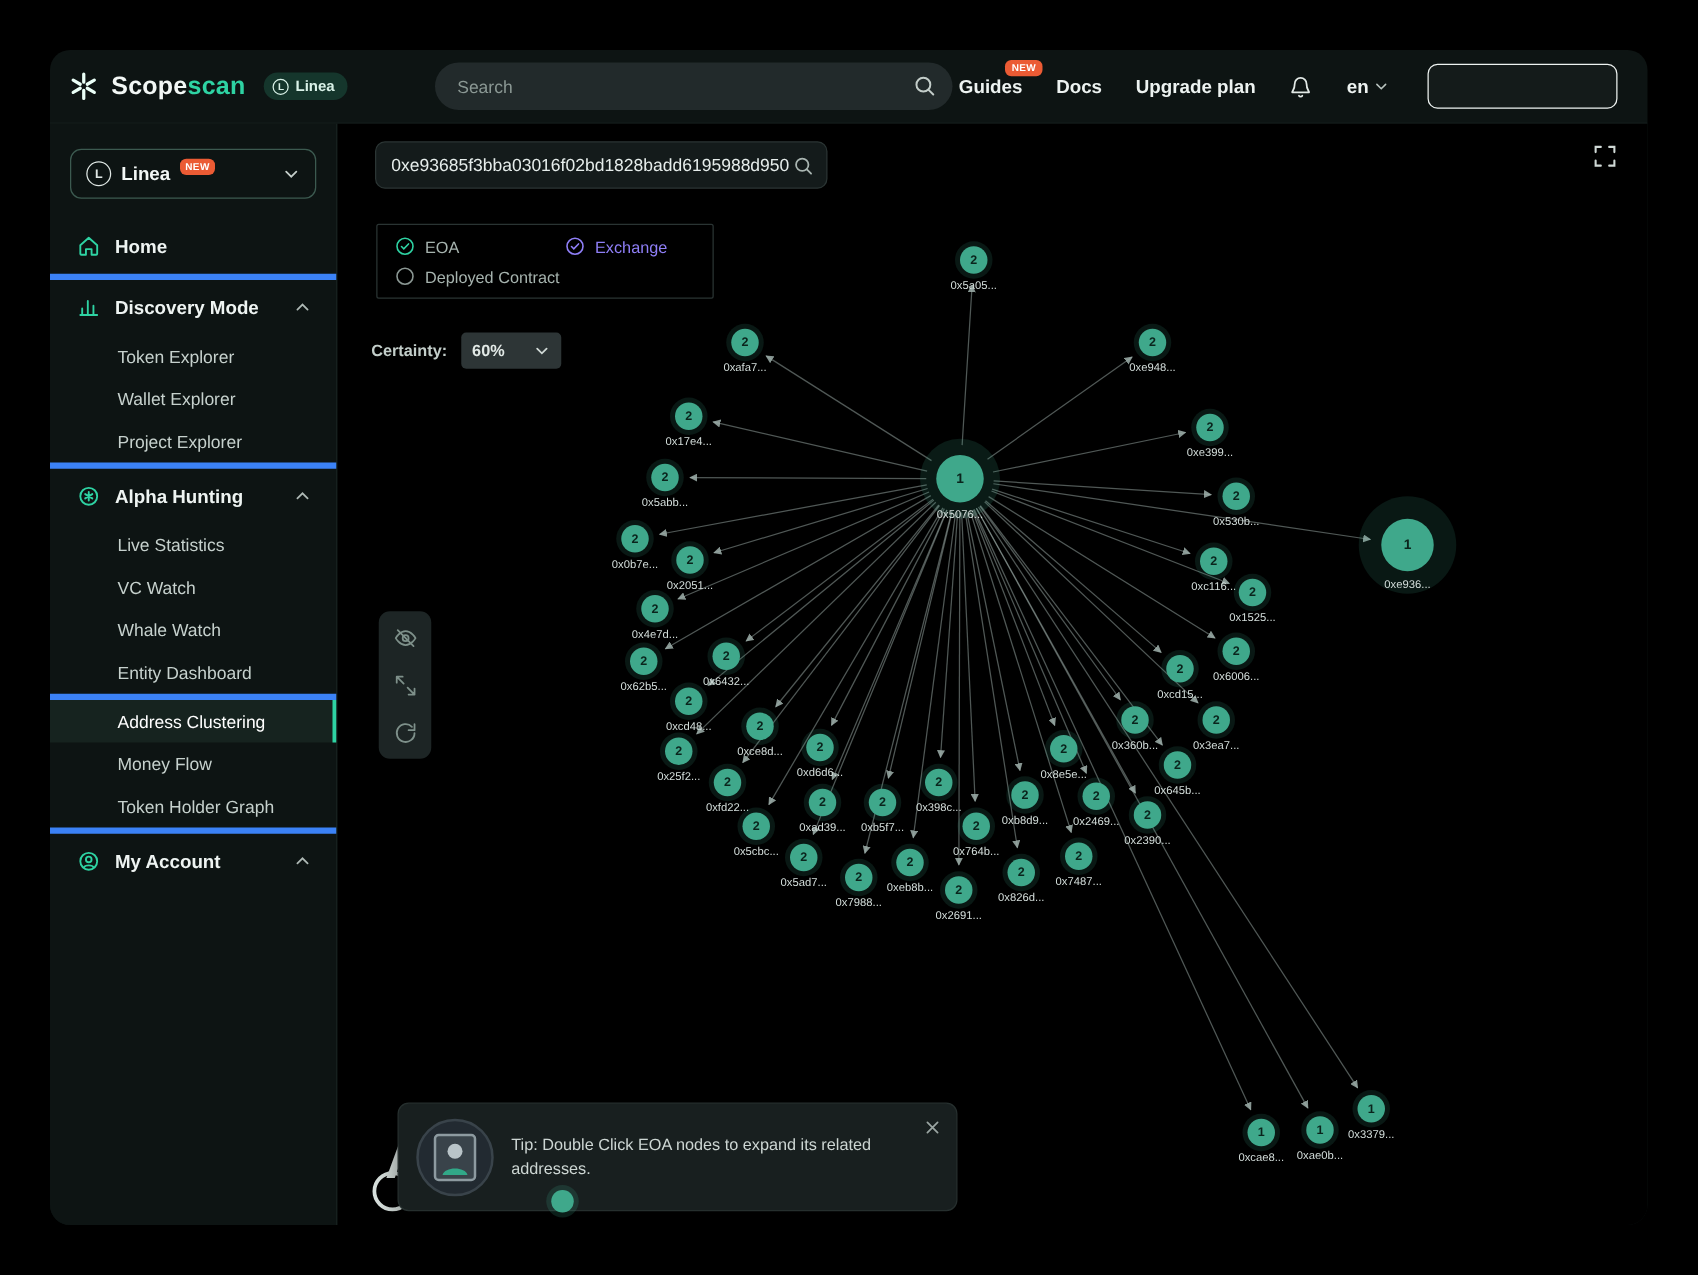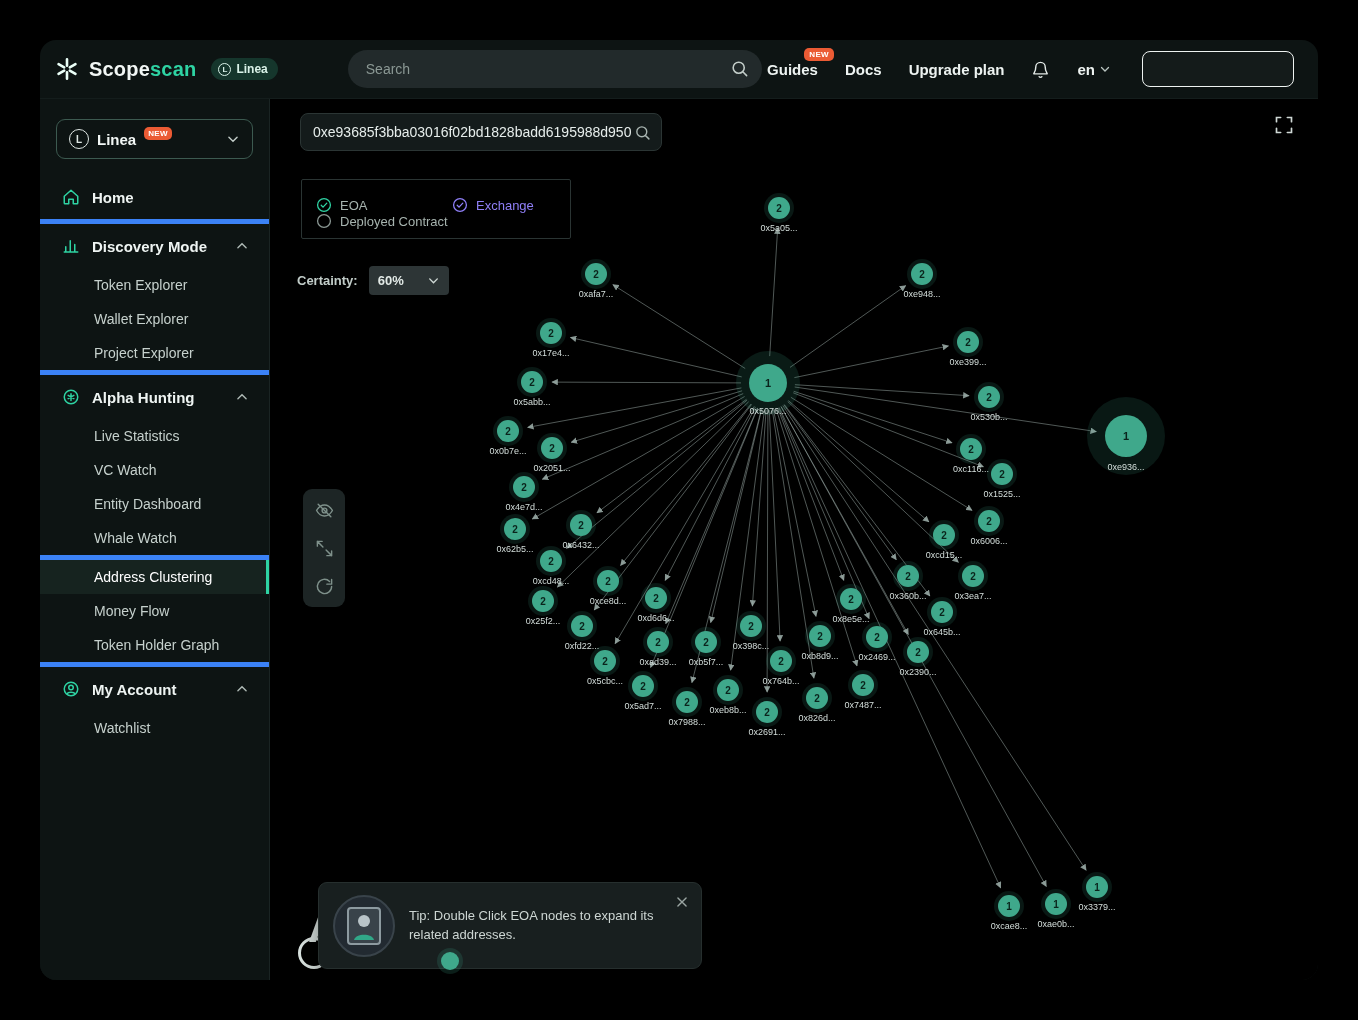--- a/index.html
+++ b/index.html
@@ -58,21 +58,21 @@
   
   .main { position:relative; flex:1; background:#000000; overflow:hidden; }
   .addr-box { position:absolute; left:30px; top:14px; width:362px; height:38px; background:#141b1b;
               border:1px solid #2b3534; border-radius:8px; display:flex; align-items:center; z-index:20; }
   .addr-box input { flex:1; min-width:0; background:transparent; border:none; outline:none; color:#e6edeb;
               font-size:14px; padding:0 2px 0 12px; font-family:inherit; white-space:nowrap; overflow:hidden; }
   .addr-box .sicon { width:17px; height:17px; color:#a9b5b1; margin-right:10px; flex:0 0 auto; }
   .fullscreen-btn { position:absolute; right:24px; top:16px; width:20px; height:20px; color:#cfd8d5; z-index:20; cursor:pointer; }
 
   .legend { position:absolute; left:31px; top:80px; width:270px; height:60px; border:1px solid #2a3433;
-            border-radius:2px; padding:9px 14px; display:flex; flex-direction:column; justify-content:flex-end; z-index:20; }
+            border-radius:2px; padding:9px 14px; display:flex; flex-direction:column; justify-content:space-between; z-index:20; }
   .legend-row { display:flex; align-items:center; gap:8px; }
   .legend-item { display:flex; align-items:center; gap:8px; font-size:13px; color:#a6b3ae; }
   .legend-item.eoa { width:128px; color:#a6b3ae; }
   .legend-item .lic { width:16px; height:16px; }
   .legend-item.eoa .lic { color:var(--accent,#2ed3a3); }
   .legend-item.exchange { color:var(--exchange,#8f7ff7); }
   .legend-item.exchange .lic { color:var(--exchange,#8f7ff7); }
   .legend-item.deployed .lic { color:#8b9894; }
 
   .certainty { position:absolute; left:27px; top:167px; display:flex; align-items:center; gap:11px; z-index:20;font-weight:bold; }
@@ -102,21 +102,21 @@
   .big .glabel { top:26px; }
 
   
   .wm-letter { position:absolute; left:38px; top:800px; font-size:46px; font-weight:700; color:#dbe4e1; z-index:3; }
   .wm-ring { position:absolute; left:28px; top:838px; width:32px; height:32px; border-radius:50%;
              border:3px solid #dbe4e1; z-index:3; }
   .decor-dot { position:absolute; left:171px; top:853px; width:18px; height:18px; border-radius:50%;
                background:var(--node,#3fa88b); box-shadow:0 0 0 4px rgba(63,168,139,.18); z-index:12; }
 
   
-  .tipbox { position:absolute; left:48px; top:783px; width:384px; height:87px; background:#181f1f;
+  .tipbox { position:absolute; left:48px; top:783px; width:448px; height:87px; background:#181f1f;
             border:1px solid #262f2e; border-radius:9px; box-shadow:0 8px 22px rgba(0,0,0,.45);
             display:flex; align-items:center; padding:0 34px 0 14px; gap:14px; z-index:10; }
   .tip-avatar { width:62px; height:62px; border-radius:50%; background:#222a31; border:2px solid #39434a;
                 flex:0 0 auto; display:flex; align-items:center; justify-content:center; overflow:hidden; }
   .tip-text { color:#cdd6d3; font-size:13px; line-height:1.45; }
   .tip-close { position:absolute; top:12px; right:12px; width:14px; height:14px; color:#9aa5a2; cursor:pointer; }
 </style>
 </head>
 <body>
 
@@ -204,43 +204,42 @@
                 <circle cx="12" cy="12" r="9"></circle>
                 <path d="M12 7.5v9M8.2 9.7l7.6 4.6M15.8 9.7l-7.6 4.6"></path>
               </svg>
             <span>Alpha Hunting</span>
             <svg class="chev" viewBox="0 0 24 24" fill="none" stroke="currentColor" stroke-width="2.4" stroke-linecap="round">
                 <path d="M5 15l7-7 7 7"></path>
               </svg>
           </div>
           <div class="side-sub">Live Statistics</div>
           <div class="side-sub">VC Watch</div>
+          <div class="side-sub">Whale Watch</div>
           <div class="side-sub">Entity Dashboard</div>
-          <div class="side-sub">Whale Watch</div>
         </div>
 
         <div class="side-section">
           <div class="side-sub active">Address Clustering</div>
           <div class="side-sub">Money Flow</div>
           <div class="side-sub">Token Holder Graph</div>
         </div>
 
         <div class="side-section">
           <div class="side-row">
             <svg class="icn" viewBox="0 0 24 24" fill="none" stroke="currentColor" stroke-width="2" stroke-linecap="round">
                 <circle cx="12" cy="12" r="9"></circle>
                 <circle cx="12" cy="10" r="3"></circle>
                 <path d="M6.8 18.5c1.2-2.8 9.2-2.8 10.4 0"></path>
               </svg>
             <span>My Account</span>
             <svg class="chev" viewBox="0 0 24 24" fill="none" stroke="currentColor" stroke-width="2.4" stroke-linecap="round">
                 <path d="M5 15l7-7 7 7"></path>
               </svg>
           </div>
-          <div class="side-sub">Watchlist</div>
         </div>
       </aside>
 
       <div class="main">
 
         <div class="addr-box">
           <input type="text" value="0xe93685f3bba03016f02bd1828badd6195988d950" style="">
           <svg class="sicon" viewBox="0 0 24 24" fill="none" stroke="currentColor" stroke-width="2" stroke-linecap="round">
               <circle cx="11" cy="11" r="7"></circle>
               <path d="M16.5 16.5L21 21"></path>

